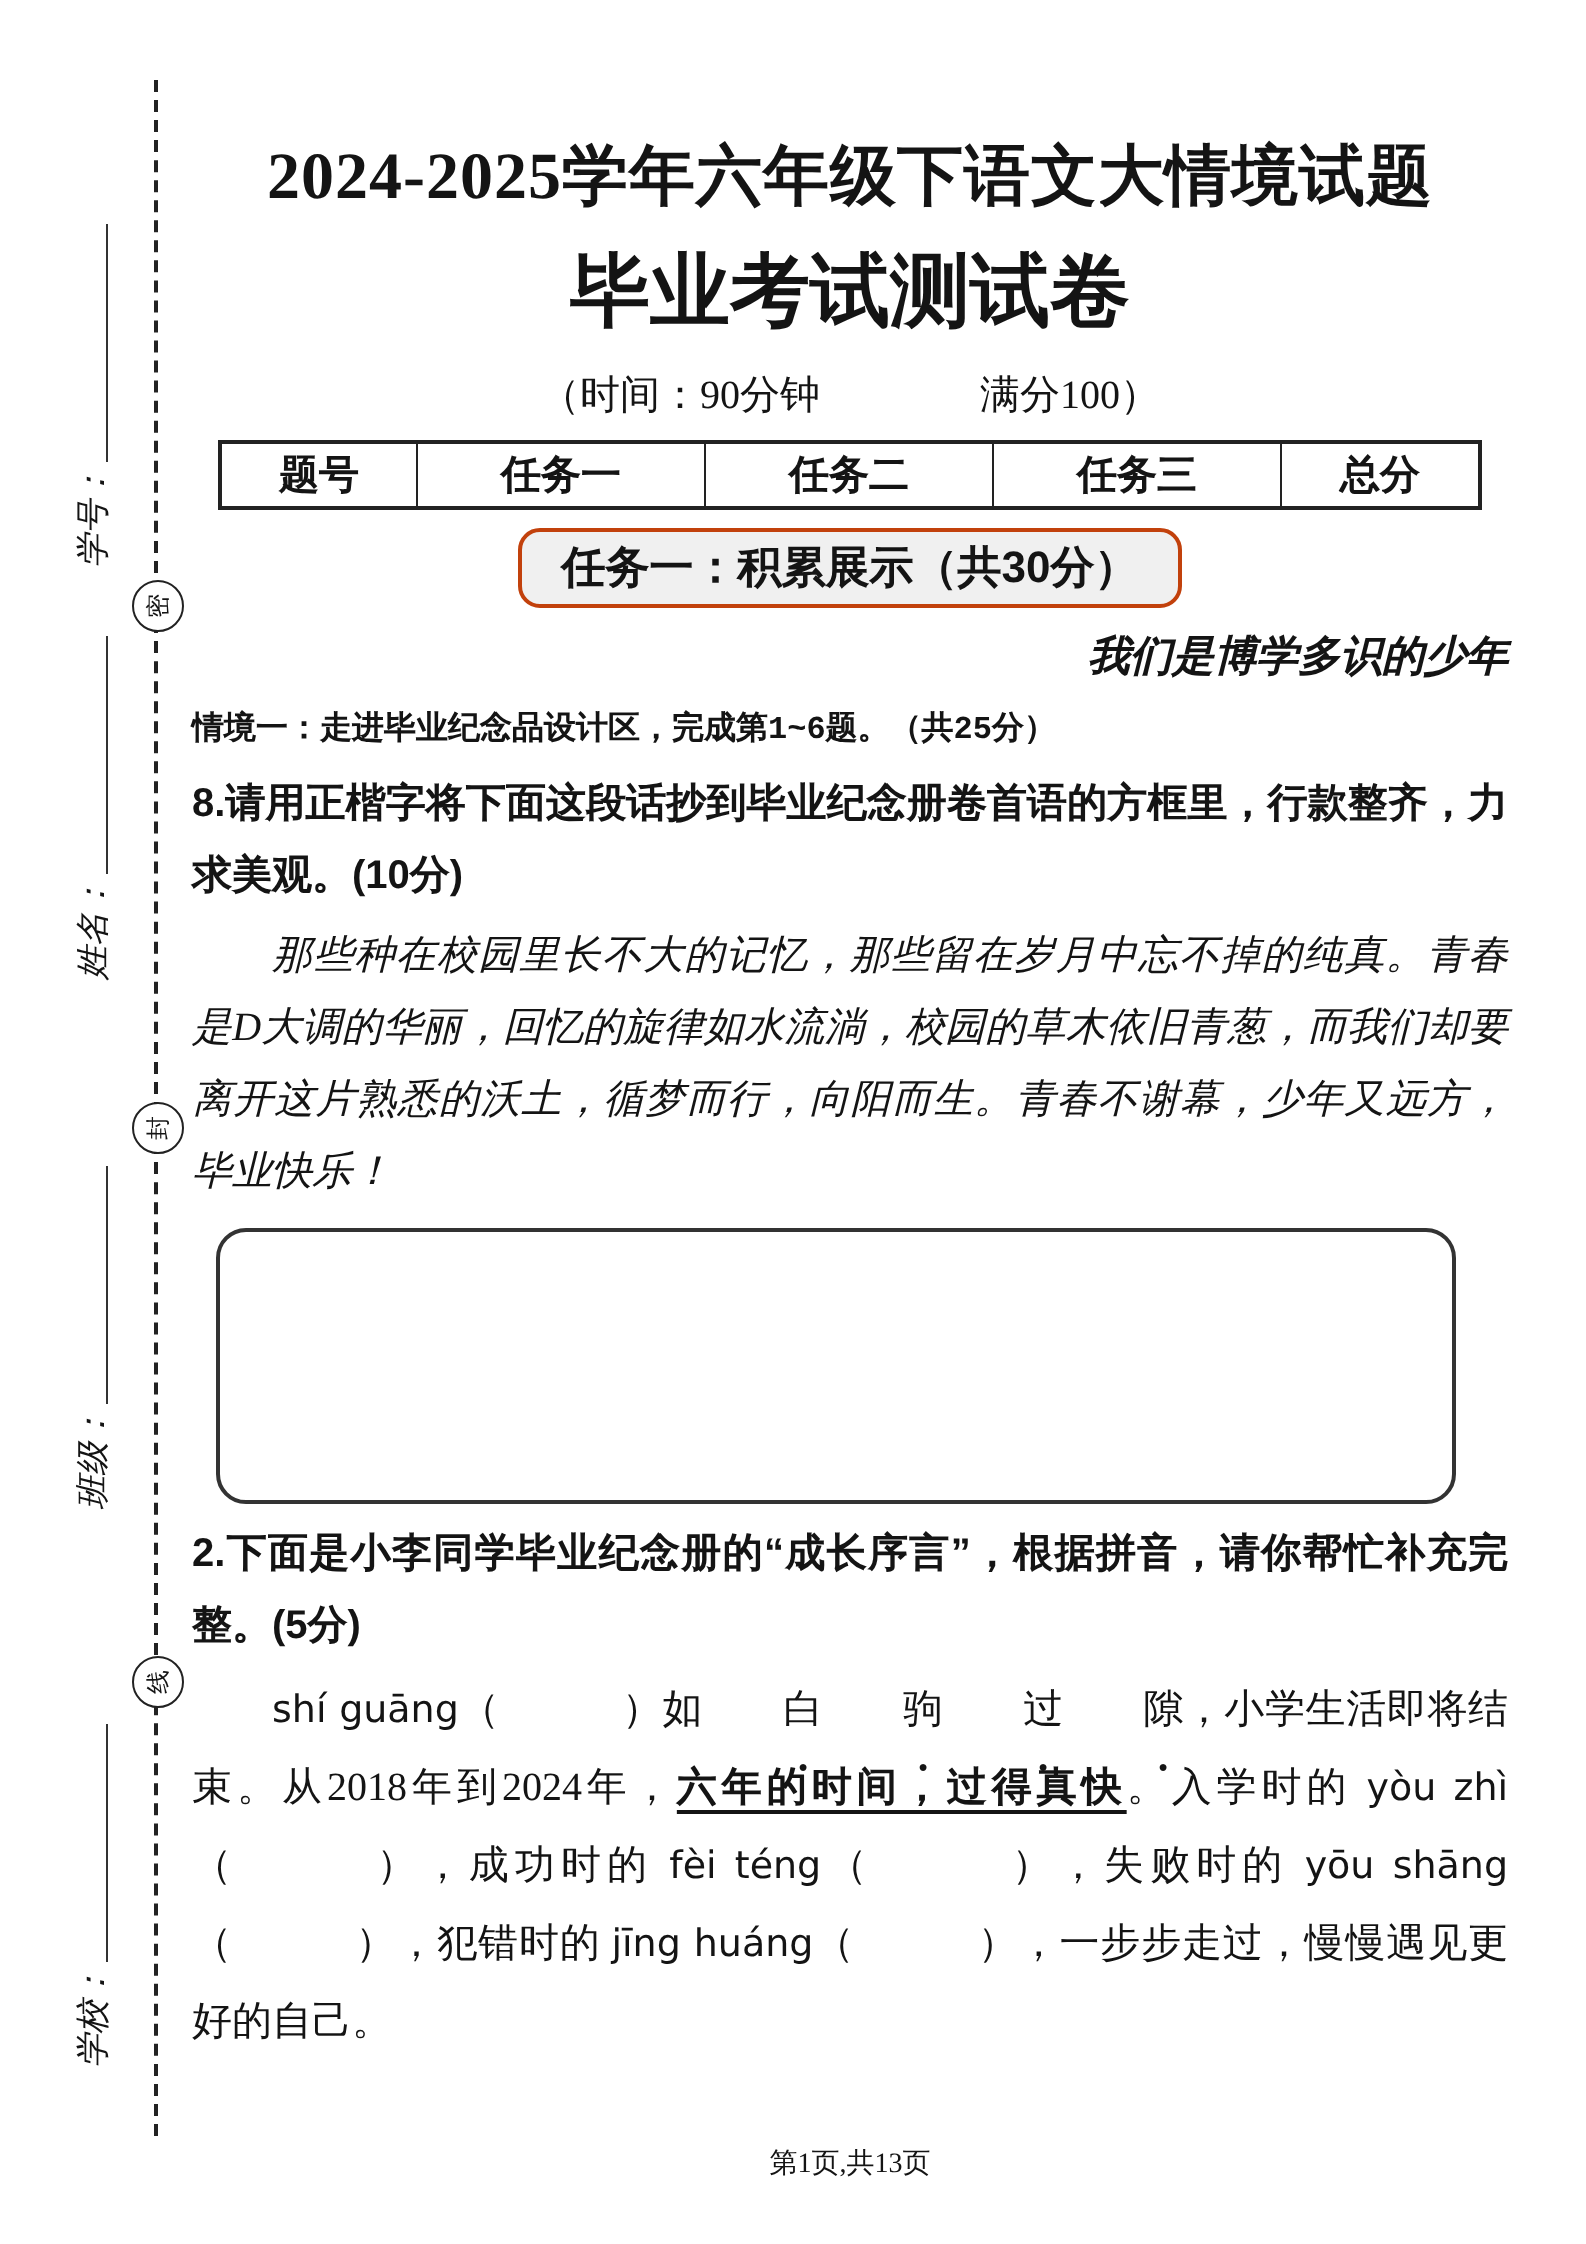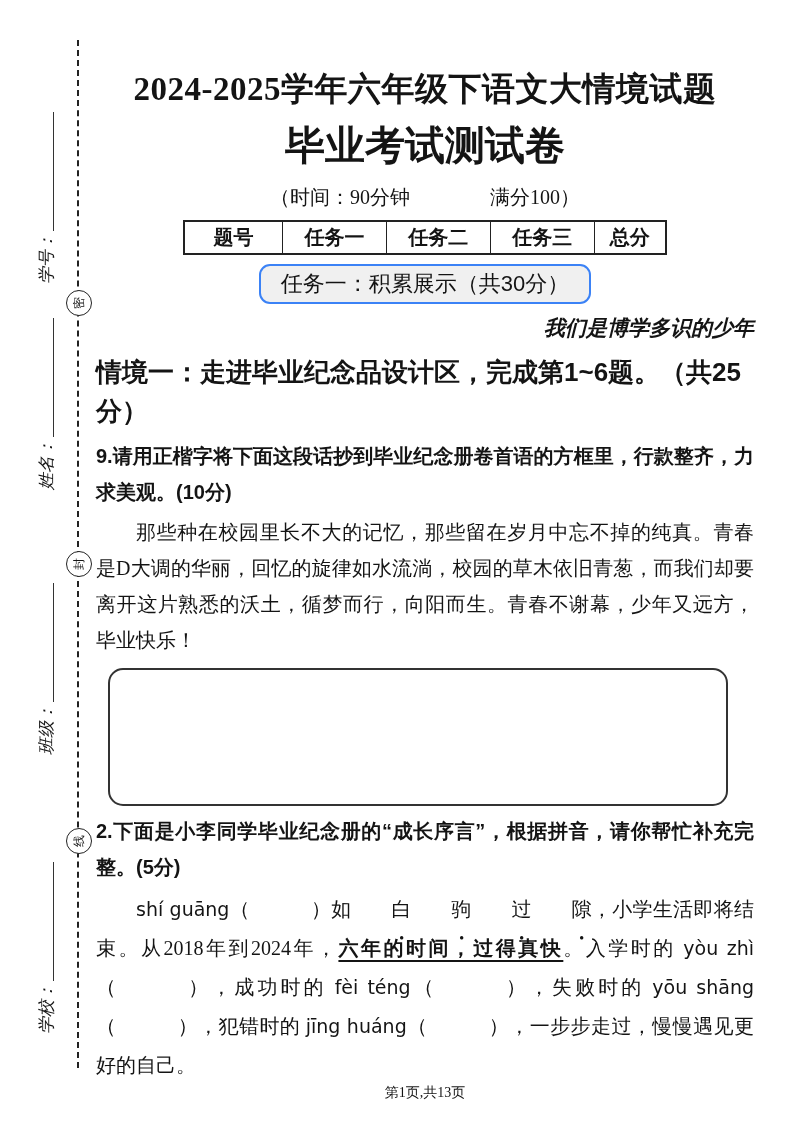--- a/index.html
+++ b/index.html
@@ -19,47 +19,47 @@
     position:absolute; left:-40px; width:172px; height:26px; display:flex;
     align-items:center; transform:rotate(-90deg); font-size:17px; white-space:nowrap;
   }
   .seal-label { font-style:italic; }
   .seal-underline { flex:1; height:55%; border-bottom:1.5px solid #333; margin-left:2px; }
   
   .content { position:absolute; left:96px; top:58px; width:658px; }
   .title1 { margin:12px; text-align:center; font-size:33px; font-weight:900; letter-spacing:0.5px; line-height:1.2; }
   .title2 { margin:12px 0 0; text-align:center; font-size:40px; font-weight:900; line-height:1.2; }
   .meta   { margin:14px 0 0; text-align:center; font-size:20px; }
-  table.score { width:484px; margin:9px auto 0; border-collapse:collapse;
+  table.score { width:632px; margin:9px auto 0; border-collapse:collapse;
     border:2.5px solid #222; font-size:20px;padding-left:36px; }
   table.score td { border:1.3px solid #222; height:29px; text-align:center; font-weight:600; }
   table.score td.c0 { width:95px; }
   .intro { margin:9px 0 0; font-size:20px; line-height:1.78; text-align:justify;
     text-indent:2em; font-style:italic; }
   .banner-wrap { margin:9px 0 0; text-align:center; }
-  .task-banner { display:inline-block; border:2px solid #3b82f6; border-radius:11px;
-    background:#f0f0f0; font-family:"Liberation Sans", sans-serif; font-weight:normal;
+  .task-banner { display:inline-block; border:2px solid #c2410c; border-radius:11px;
+    background:#f0f0f0; font-family:"Liberation Sans", sans-serif; font-weight:bold;
     font-size:22px; padding:3px 20px; }
   .subtitle { margin:10px 0 0; text-align:right; font-size:21px; font-weight:bold; font-style:italic; }
-  .scenario { margin:11px 0 0; font-family:Liberation Sans, sans-serif; font-weight:bold;
-    font-size:26px; line-height:1.5; }
+  .scenario { margin:11px 0 0; font-family:Liberation Mono, monospace; font-weight:bold;
+    font-size:16px; line-height:1.5; }
   .question { margin:7px 0 0; font-family:"Liberation Sans", sans-serif; font-weight:bold;
     font-size:20px; line-height:1.8; text-align:justify; }
-  .passage { margin:4px 0 0; font-size:20px; line-height:1.8;
+  .passage { margin:4px 0 0; font-size:20px; font-style:italic; line-height:1.8;
     text-indent:2em; text-align:justify; }
   .answer-box { margin:10px 0 0 12px; width:616px; height:134px;
     border:2px solid #333; border-radius:15px; background:#fff; }
   .serial { margin:5px 0 0; font-size:20px; line-height:1.95; text-indent:2em; text-align:justify; }
   .seg-pinyin { font-family:"DejaVu Sans", sans-serif; font-size:0.95em; }
   .seg-underline { text-decoration:underline; text-underline-offset:5px;font-weight:bold; }
   .seg-plain {}
   .seg-dots { position:relative; display:inline-block; }
   .seg-dots::after { content:"●"; position:absolute; left:50%; bottom:-13px;
     transform:translateX(-50%); font-size:8px; line-height:1; }
-  .footer { position:absolute; left:96px; width:658px; bottom:20px;
+  .footer { position:absolute; left:96px; width:658px; bottom:31px;
     text-align:center; font-size:14px; }
 </style>
 </head>
 <body>
 
 <div class="page">
 
   <div class="seal-line"></div>
 
   <div class="seal-stamp" style="top:290px">
@@ -109,21 +109,21 @@
 
 
     <div class="banner-wrap">
       <span class="task-banner">任务一：积累展示（共30分）</span>
     </div>
 
     <div class="subtitle">我们是博学多识的少年</div>
 
     <p class="scenario">情境一：走进毕业纪念品设计区，完成第1~6题。（共25分）</p>
 
-    <p class="question">9.请用正楷字将下面这段话抄到毕业纪念册卷首语的方框里，行款整齐，力求美观。(10分)</p>
+    <p class="question">8.请用正楷字将下面这段话抄到毕业纪念册卷首语的方框里，行款整齐，力求美观。(10分)</p>
 
     <p class="passage">那些种在校园里长不大的记忆，那些留在岁月中忘不掉的纯真。青春是D大调的华丽，回忆的旋律如水流淌，校园的草木依旧青葱，而我们却要离开这片熟悉的沃土，循梦而行，向阳而生。青春不谢幕，少年又远方，毕业快乐！</p>
 
     <div class="answer-box"></div>
 
     <p class="question">2.下面是小李同学毕业纪念册的“成长序言”，根据拼音，请你帮忙补充完整。(5分)</p>
 
     <p class="serial"><span class="seg-pinyin">shí guāng</span><span class="seg-plain">（　　　）如</span><span class="seg-dots">白</span><span class="seg-dots">驹</span><span class="seg-dots">过</span><span class="seg-dots">隙</span><span class="seg-plain">，小学生活即将结束。从2018年到2024年，</span><span class="seg-underline">六年的时间，过得真快</span><span class="seg-plain">。入学时的 </span><span class="seg-pinyin">yòu zhì</span><span class="seg-plain">（　　　），成功时的 </span><span class="seg-pinyin">fèi téng</span><span class="seg-plain">（　　　），失败时的 </span><span class="seg-pinyin">yōu shāng</span><span class="seg-plain">（　　　），犯错时的 </span><span class="seg-pinyin">jīng huáng</span><span class="seg-plain">（　　　），一步步走过，慢慢遇见更好的自己。</span></p>
 
   </div>

